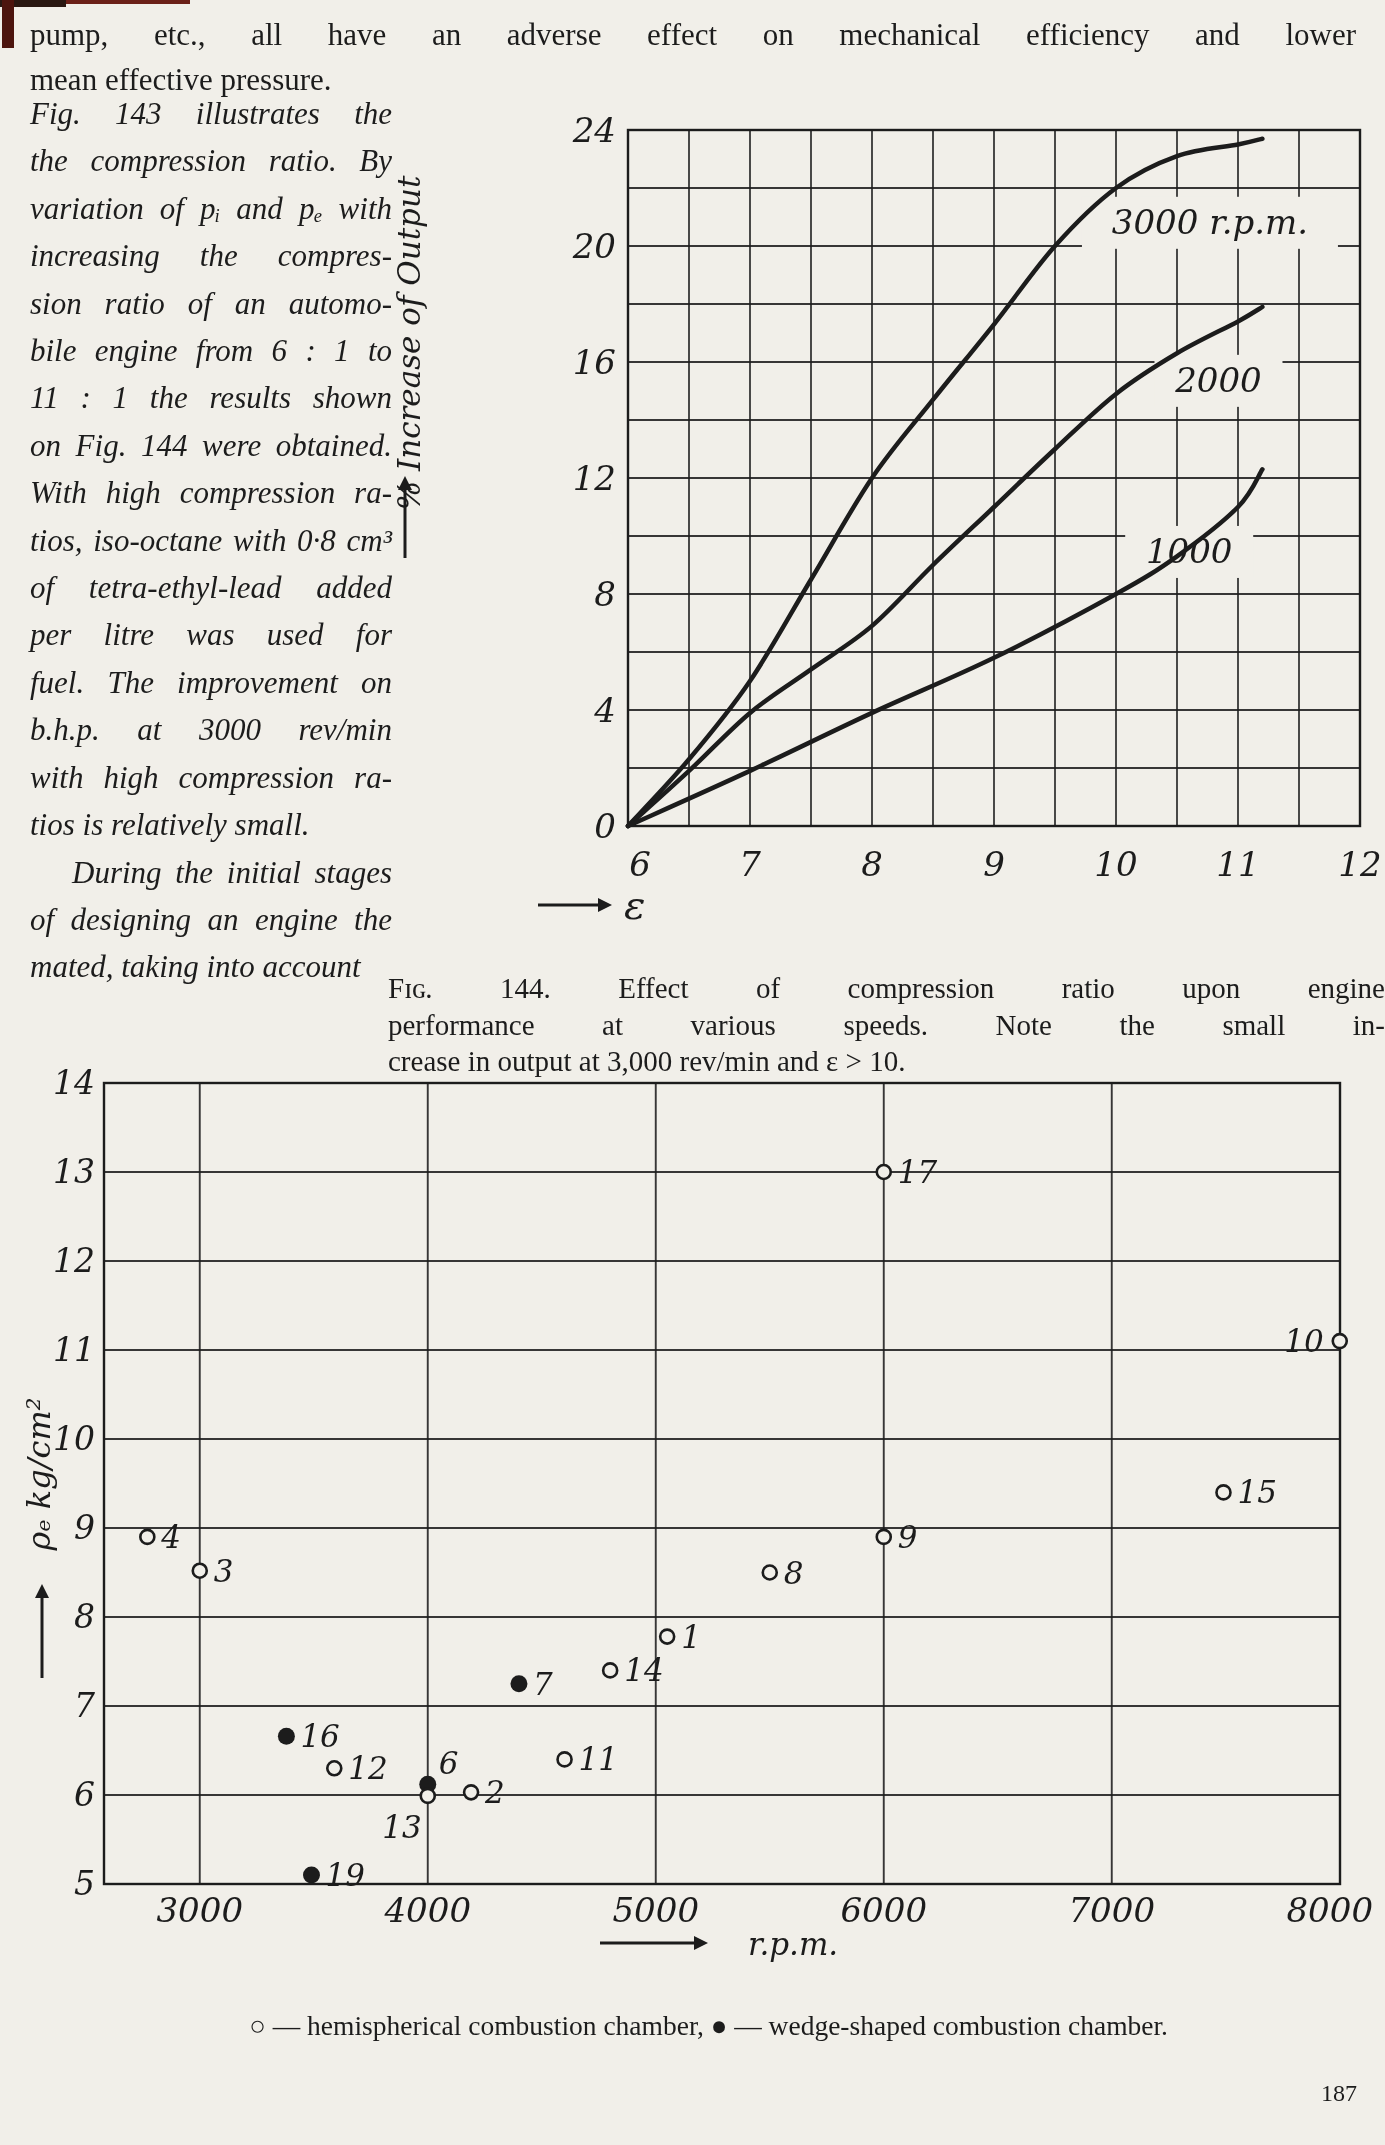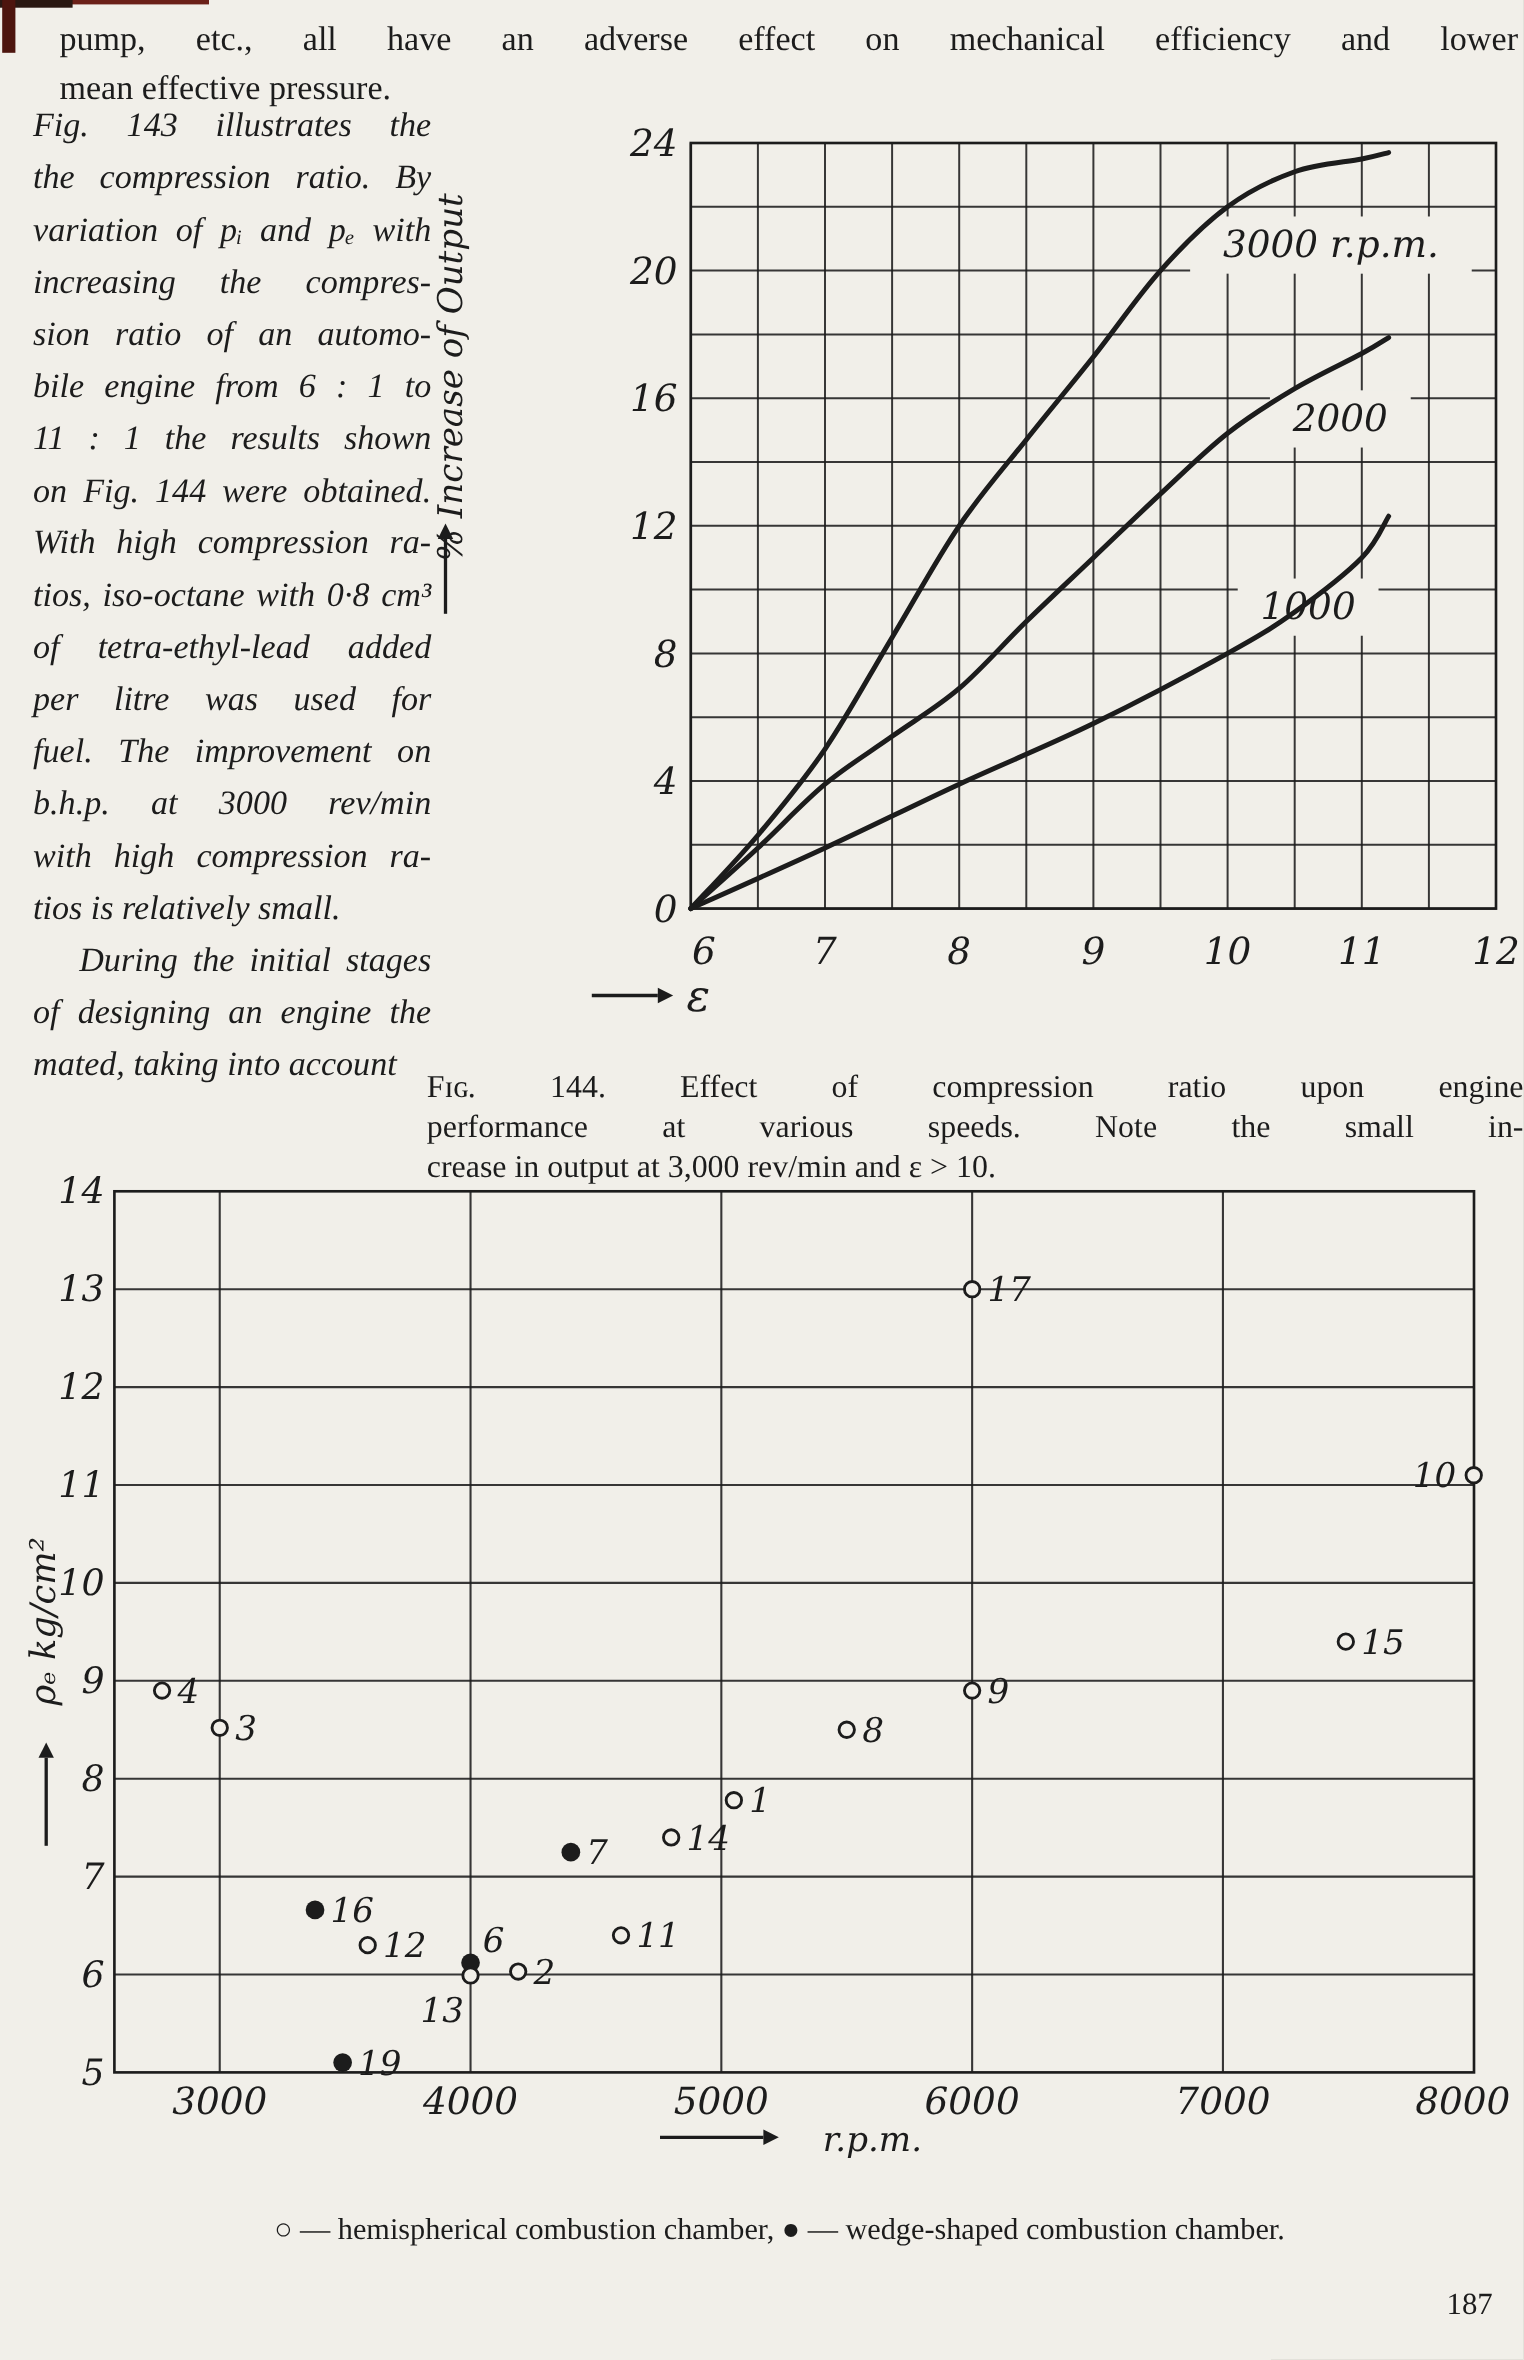--- a/index.html
+++ b/index.html
@@ -1,27 +1,27 @@
 <!DOCTYPE html>
 <html><head>
 <meta charset="utf-8">
 <style>
   html,body{margin:0;padding:0;background:#d8d5cd;}
   .page{position:relative;width:1385px;height:2145px;background:#f1efe9;
         font-family:"Liberation Serif","DejaVu Serif",serif;color:#1c1c1c;overflow:hidden;}
-  .intro{position:absolute;left:30px;top:12px;width:1326px;font-size:31px;line-height:45px;margin-left:24px;}
+  .intro{position:absolute;left:30px;top:12px;width:1326px;font-size:31px;line-height:45px;}
   .jline{text-align:justify;text-align-last:justify;}
   .leftcol{position:absolute;left:30px;top:90px;width:362px;font-size:31px;line-height:47.4px;}
   .leftcol div{white-space:normal;font-style:italic;}
   .ind{text-indent:42px;}
   .cap144{position:absolute;left:388px;top:970px;width:997px;font-size:29px;line-height:36.5px;}
   .cap144 .center{text-align:left;}
   .cap145{position:absolute;left:0;top:1968px;width:1385px;text-align:center;font-size:29.5px;}
   .legend145{position:absolute;left:0;top:2010px;width:1168px;text-align:right;font-size:27.5px;}
-  .pageno{position:absolute;right:28px;top:2080px;font-size:28px;}
+  .pageno{position:absolute;right:28px;top:2080px;font-size:24px;}
   .artifact-v{position:absolute;left:2px;top:0;width:12px;height:48px;background:#4d150e;}
   .artifact-h{position:absolute;left:0;top:0;width:190px;height:4px;background:#6b2018;}
   .artifact-h2{position:absolute;left:0;top:0;width:66px;height:7px;background:#2a1812;}
   svg{position:absolute;}
   svg text{fill:#1c1c1c;}
   .chart-num{font-family:"DejaVu Serif",serif;font-style:italic;}
 </style>
 </head>
 <body>
 

